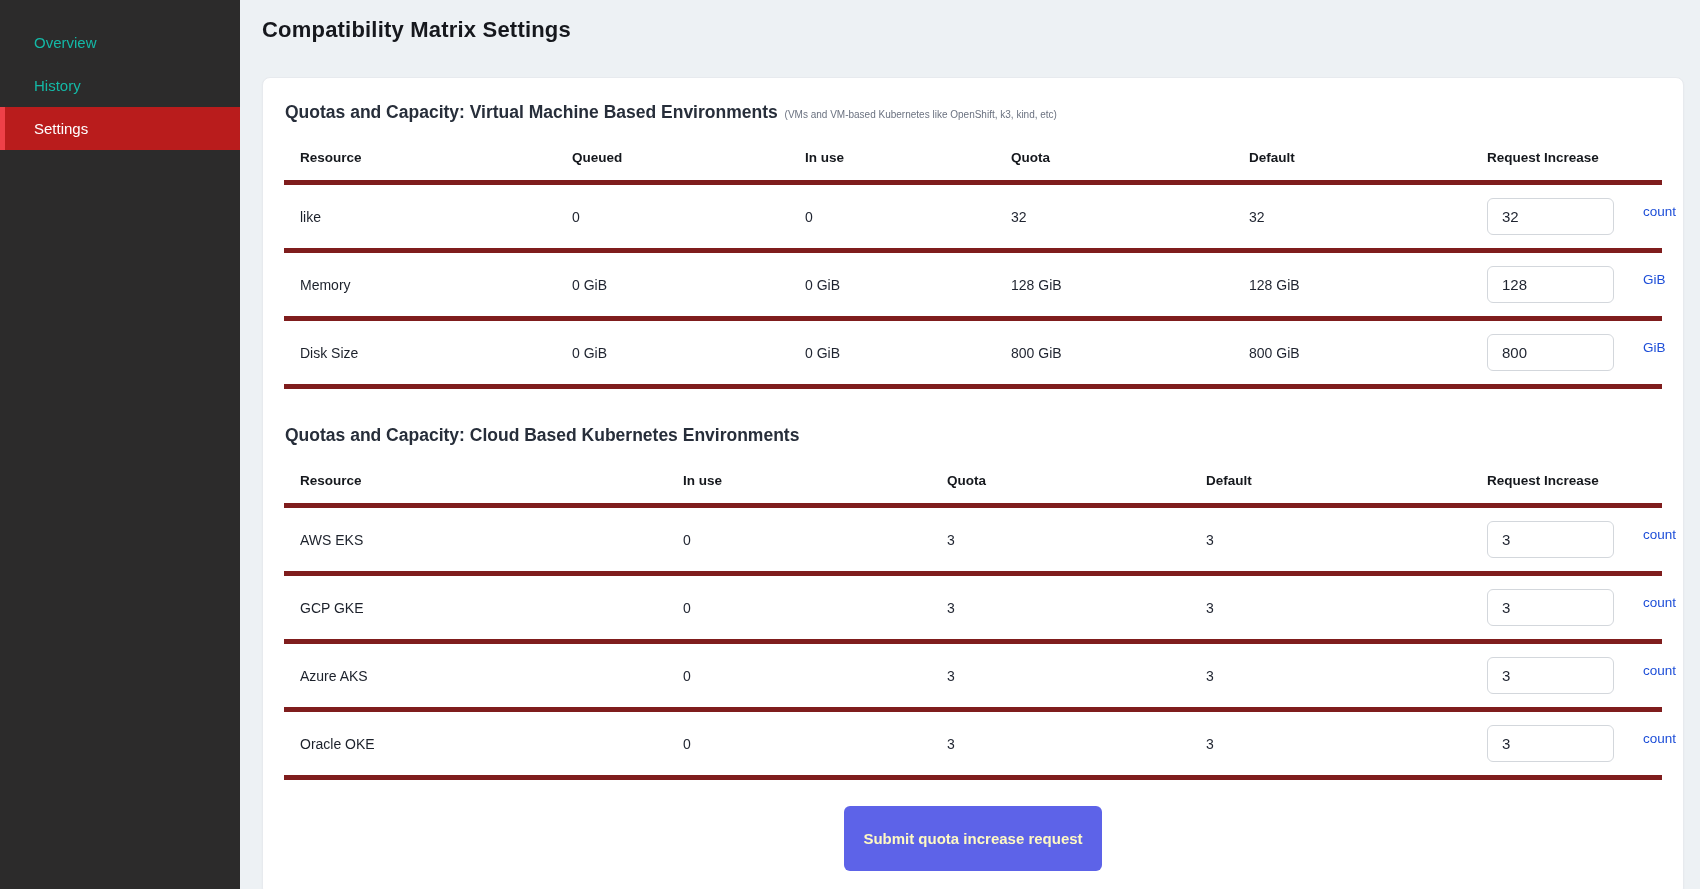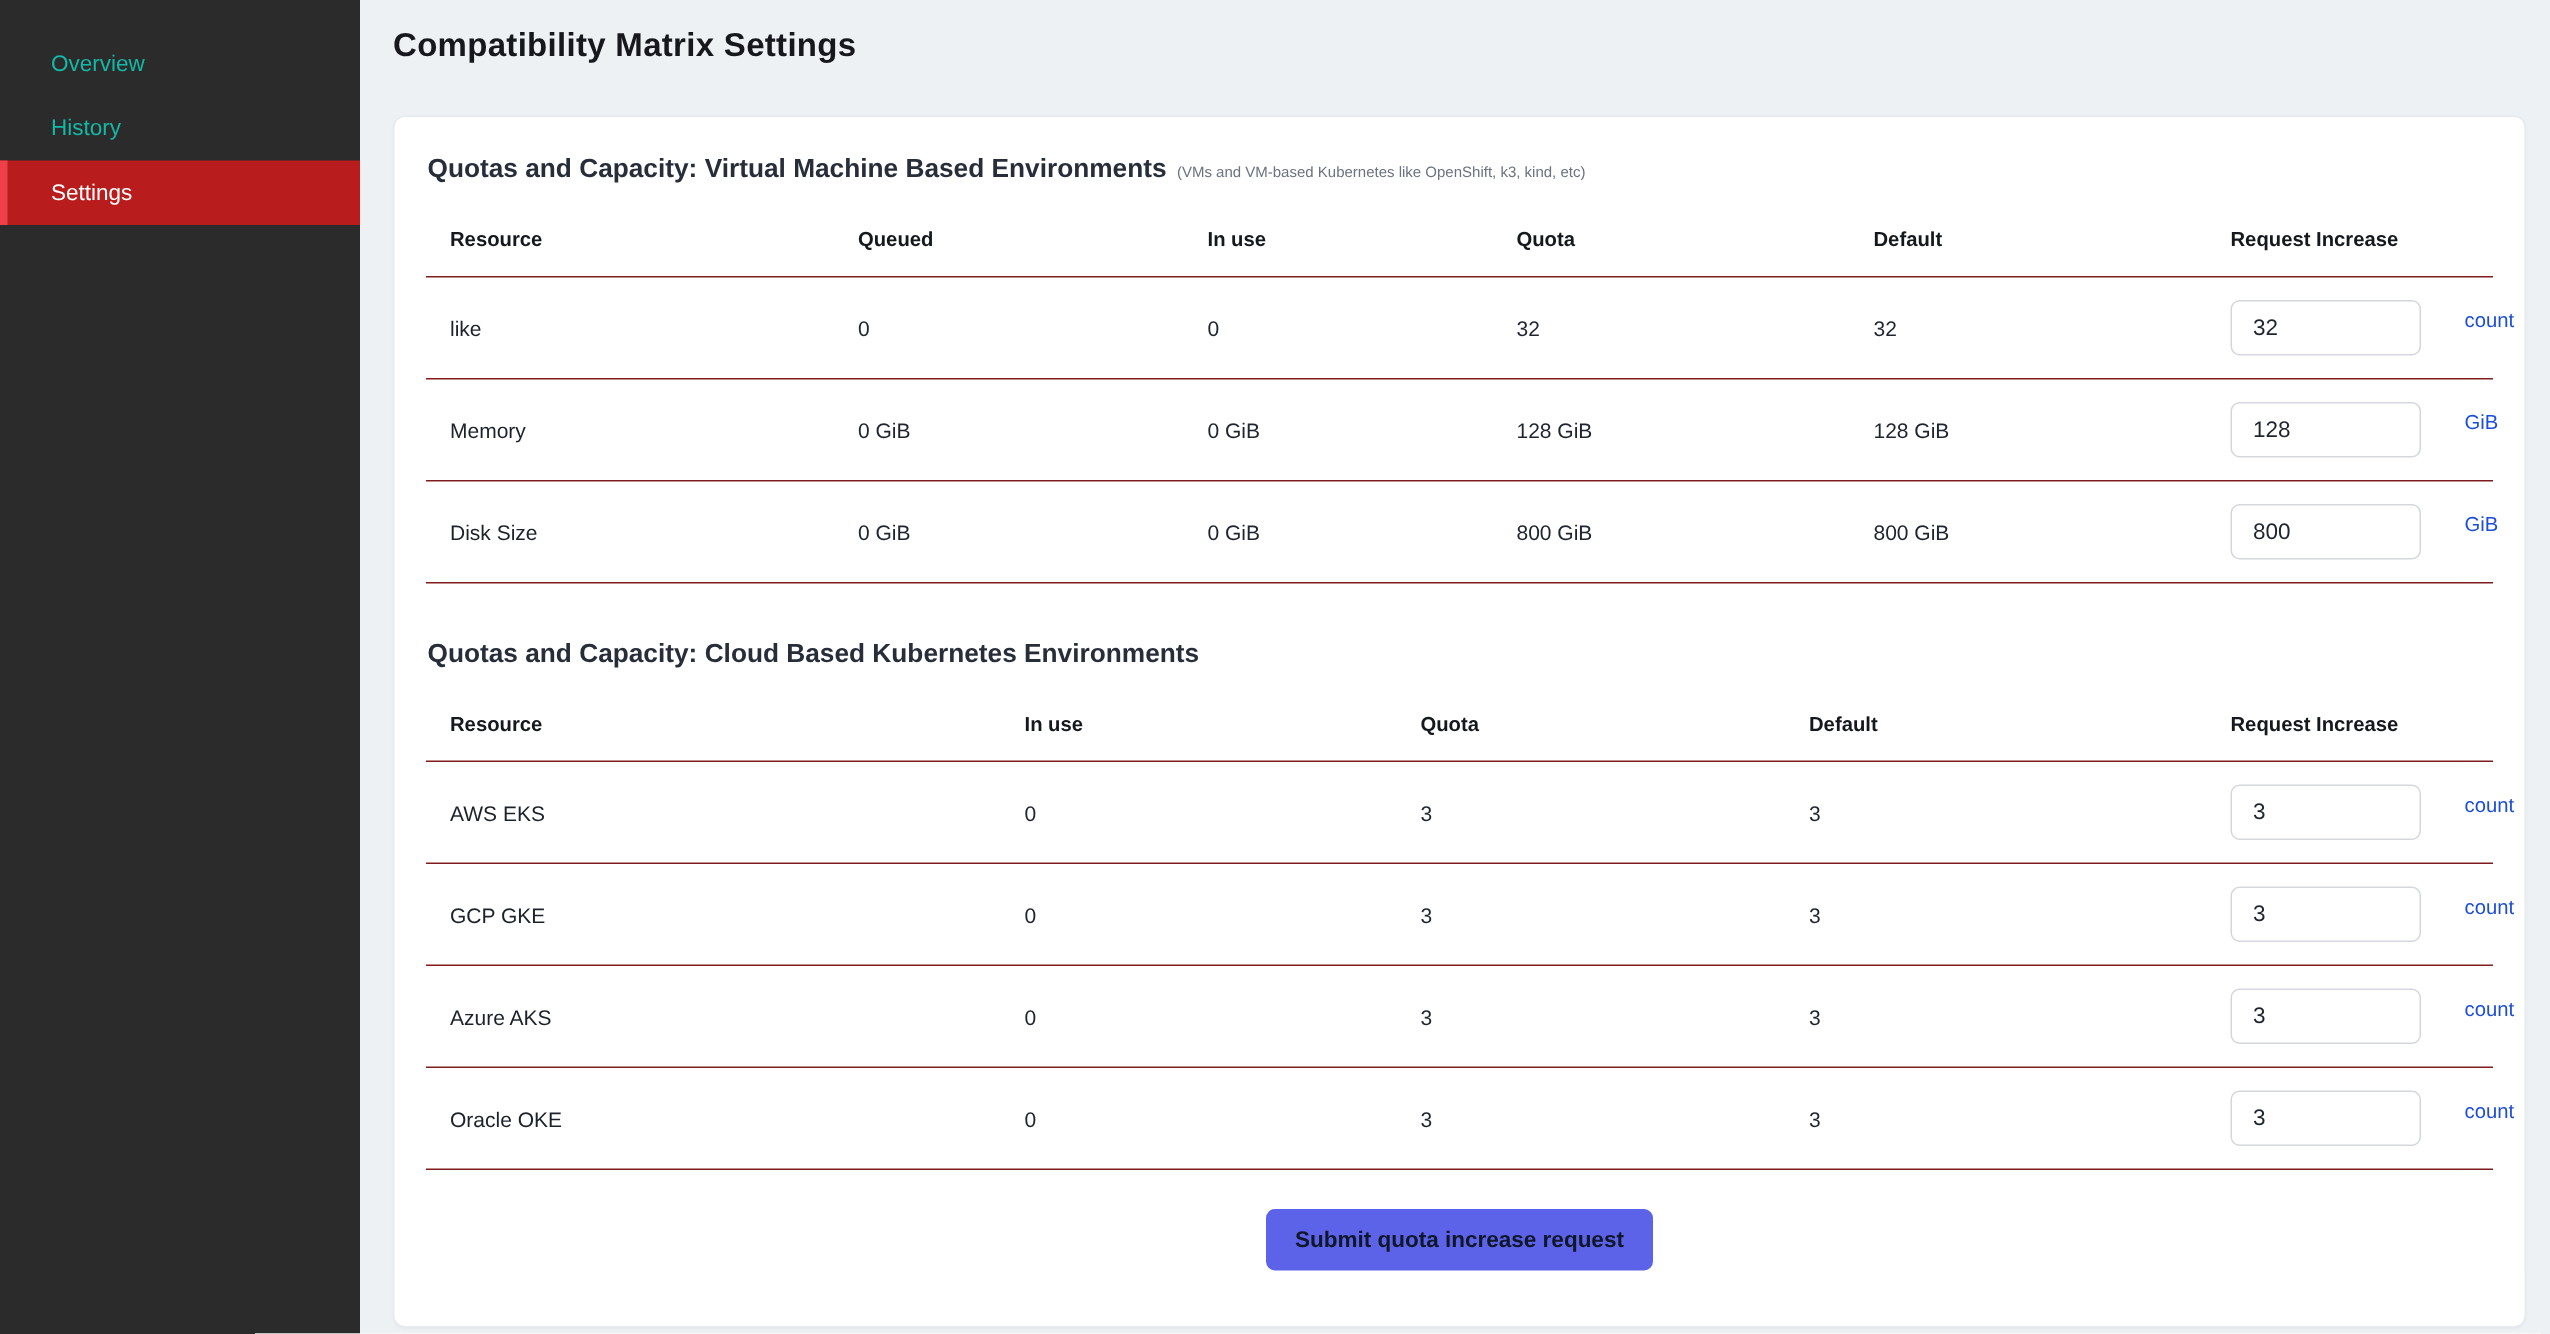--- a/index.html
+++ b/index.html
@@ -69,21 +69,21 @@
     margin-left:2px;
   }
   .section-heading.second { margin-top:36px; }
 
   
   .thead { margin-top:12px; }
   .trow {
     display:grid;
     align-items:center;
     padding-left:16px;
-    border-bottom:1px solid #7f1d1d;
+    border-bottom:5px solid #7f1d1d;
   }
   .vm .trow  { grid-template-columns:272px 233px 206px 238px 238px 1fr; }
   .k8s .trow { grid-template-columns:383px 264px 259px 281px 1fr; }
   .thead .trow { height:50px; font-size:13.5px; font-weight:700; color:#15181d; }
   .tbody .trow { height:68px; font-size:14px; }
   .cell { white-space:nowrap; }
   .resource-cell { color:#1c212b; }
 
   .request-cell { display:flex; align-items:center; }
   .request-input {
@@ -105,27 +105,27 @@
   }
 
   
   .card-footer {
     display:flex;
     justify-content:center;
     padding-top:26px;
   }
   .submit-btn {
     background:#5d63e8;
-    color:#0f172a;
+    color:#fef9c3;
     border:none;
     border-radius:6px;
     font-size:15px;
     font-weight:700;
     font-family:"Liberation Sans","DejaVu Sans",sans-serif;
-    padding:12px 19px;
+    padding:24px 19px;
     cursor:pointer;
   }
 </style>
 </head>
 <body>
 
 <nav class="sidebar">
   <div class="nav-item">
     <span>Overview</span>
   </div>

